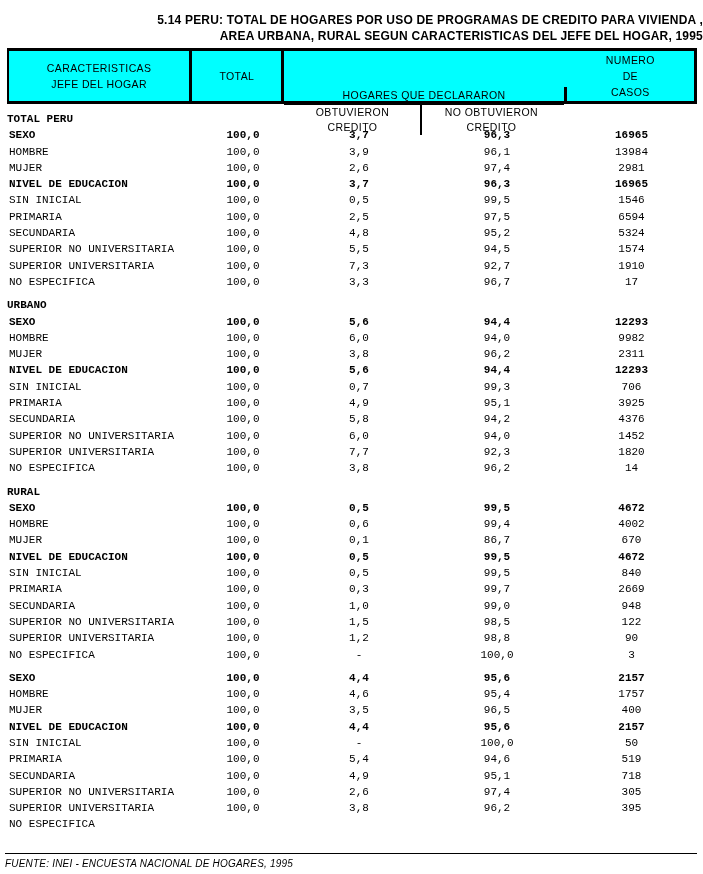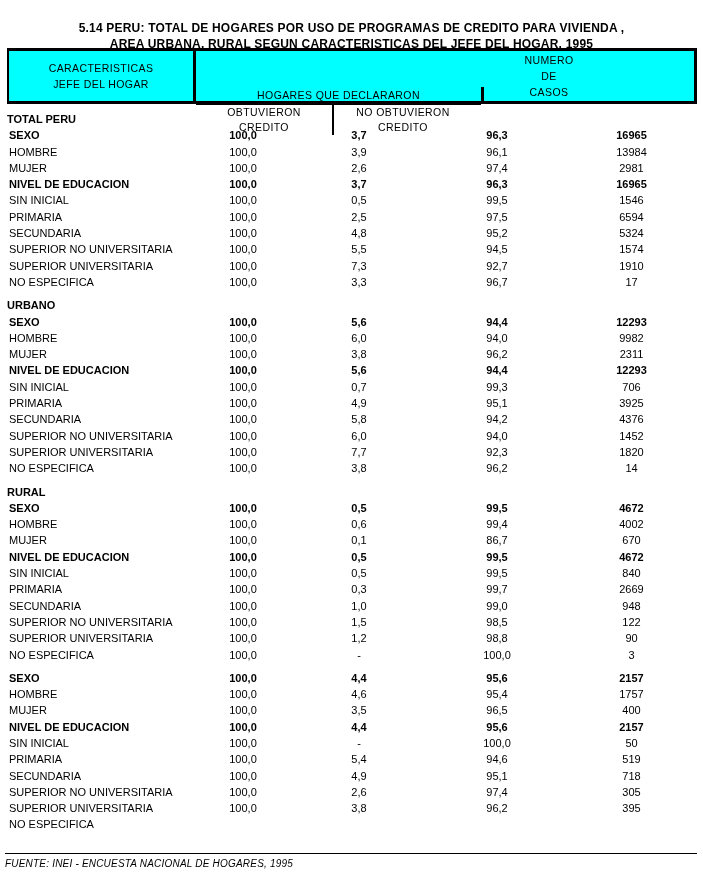--- a/index.html
+++ b/index.html
@@ -11,23 +11,23 @@
     font-family: "Liberation Sans", sans-serif;
     color: #000000;
     overflow: hidden;
     position: relative;
   }
   .page { position: relative; width: 703px; height: 874px; }
 
   
   .title {
     position: absolute;
-    top: 20px; left: 0;
+    top: 12px; left: 0;
     width: 703px;
-    text-align: center;
+    text-align: right;
     font-size: 12px;
     font-weight: bold;
     line-height: 16px;
     letter-spacing: 0.2px;
   }
 
   
   .thead {
     position: absolute;
     top: 48px; left: 7px;
@@ -74,20 +74,21 @@
     display: flex; flex-direction: column; justify-content: center;
     line-height: 16px;
   }
 
   
   .tbody {
     position: absolute;
     top: 106px; left: 7px;
     width: 690px;
     padding-top: 5px;
+    font-family: Liberation Mono, monospace;
   }
   .section + .section { margin-top: 7px; }
   .row {
     display: flex;
     height: 16.3px;
     line-height: 16.3px;
     font-size: 11px;
   }
   .row.bold { font-weight: bold; }
   .cell { box-sizing: border-box; }
@@ -124,20 +125,23 @@
   <div class="title">
     <div>5.14  PERU: TOTAL DE HOGARES POR USO DE PROGRAMAS DE CREDITO PARA VIVIENDA ,</div>
     <div>AREA URBANA, RURAL SEGUN CARACTERISTICAS DEL JEFE DEL HOGAR, 1995</div>
   </div>
 
   <div class="thead">
     <div class="th th-c1">
       <div>CARACTERISTICAS</div>
       <div>JEFE DEL HOGAR</div>
     </div>
+    <div class="th th-c2">
+      <div>TOTAL</div>
+    </div>
     <div class="th th-group">
       <div class="th-group-title">HOGARES QUE DECLARARON</div>
       <div class="th-group-cols">
         <div class="th-sub th-sub-left">
           <div>OBTUVIERON</div>
           <div>CREDITO</div>
         </div>
         <div class="th-sub">
           <div>NO OBTUVIERON</div>
           <div>CREDITO</div>

